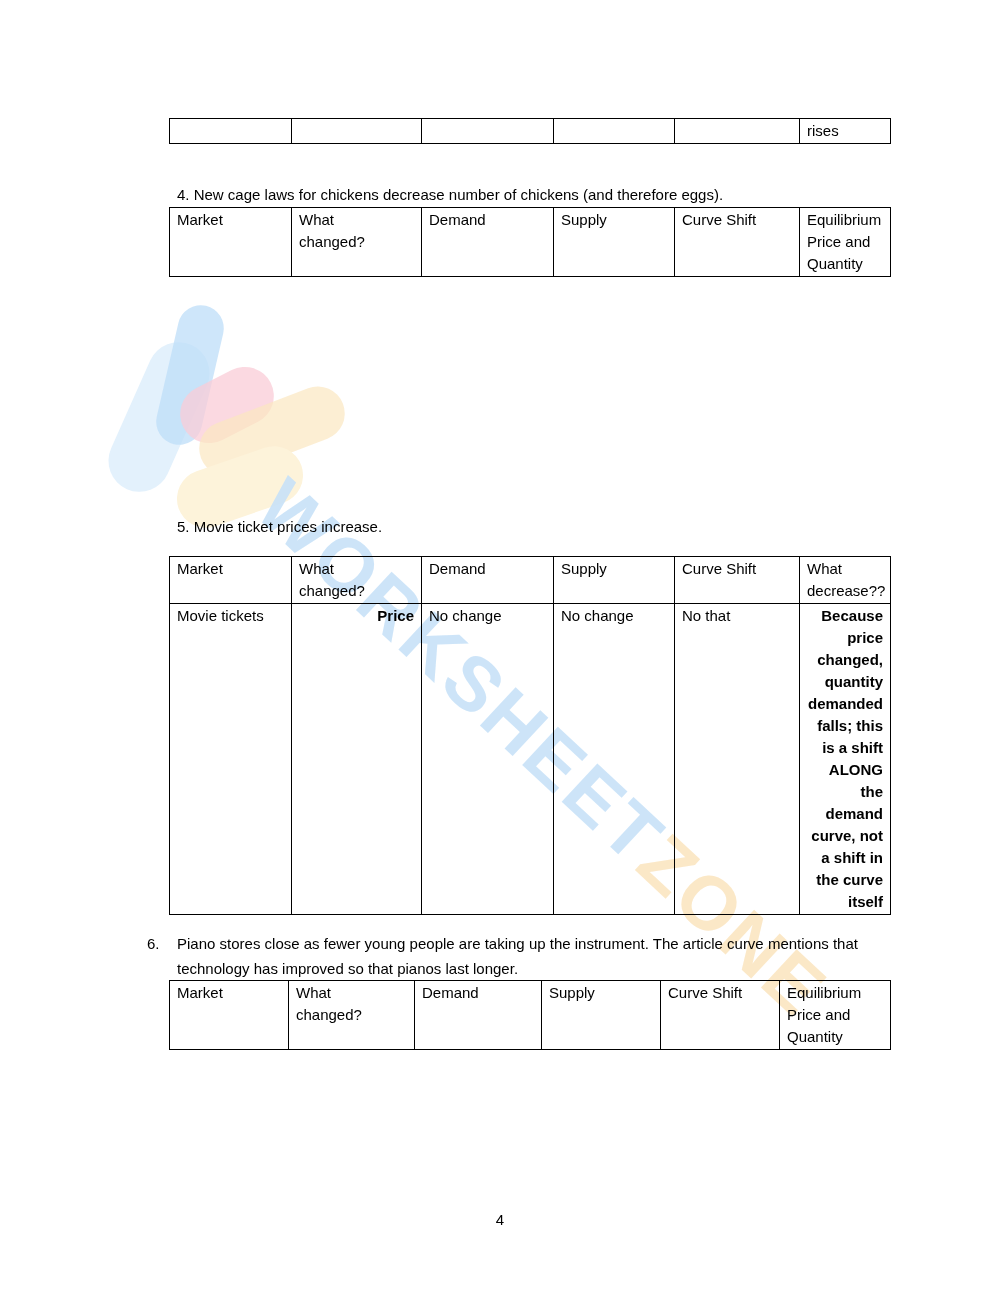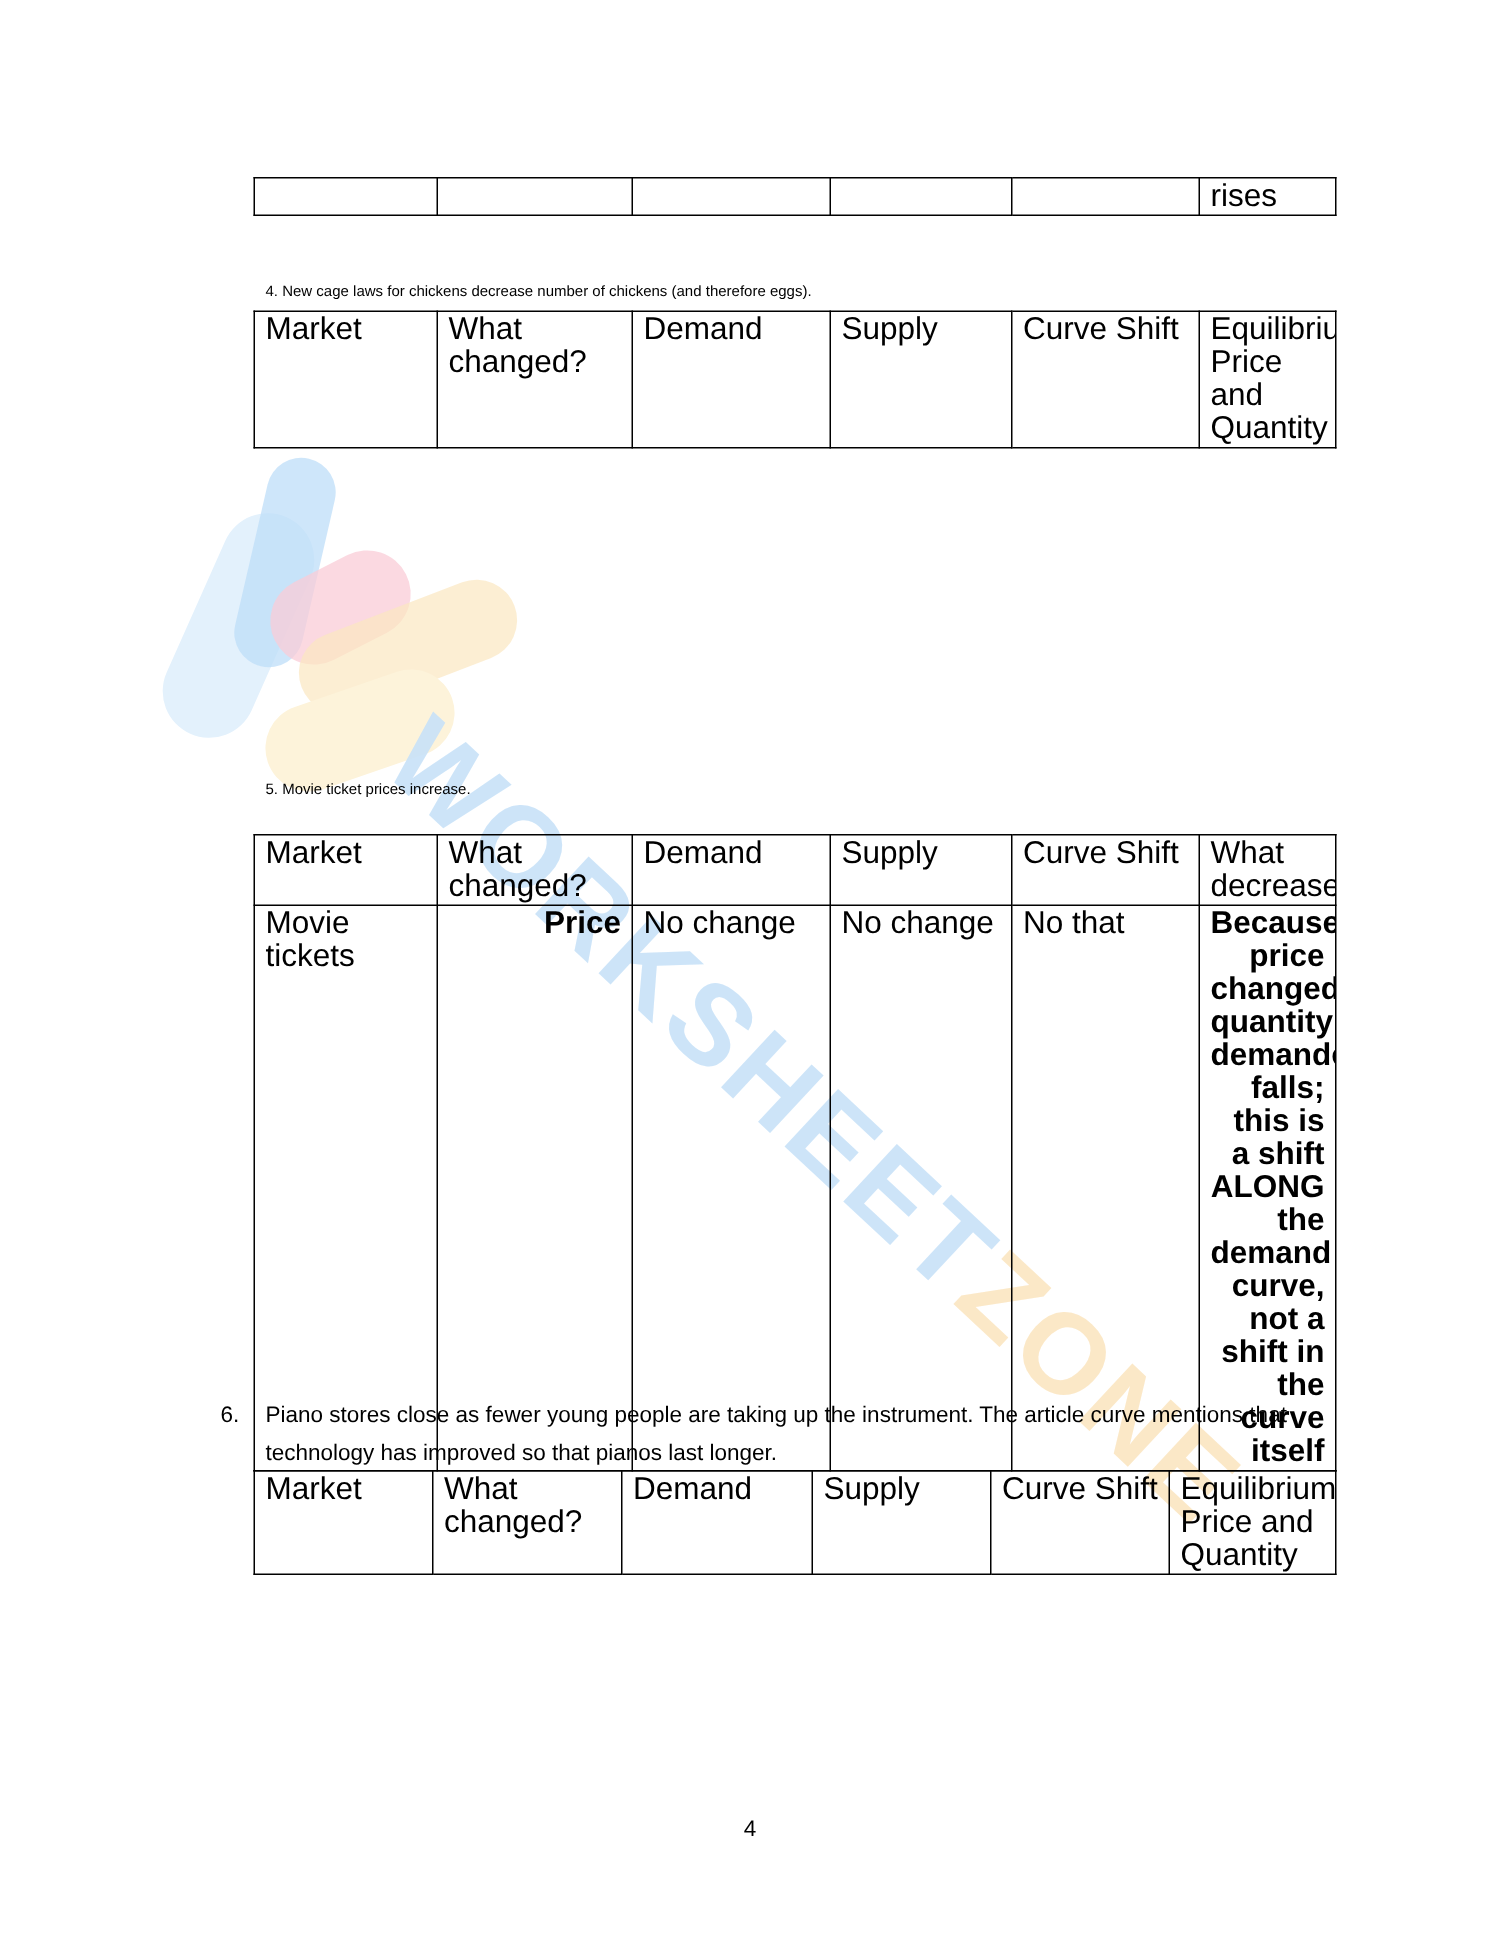--- a/index.html
+++ b/index.html
@@ -37,33 +37,33 @@
   }
 
   
   .content { position: absolute; inset: 0; z-index: 1; }
 
   .doc-table {
     position: absolute;
     border-collapse: collapse;
     table-layout: fixed;
     width: 721px;
-    font-size: 21px;
+    font-size: 15px;
     line-height: 22px;
   }
   .doc-table td {
     border: 1px solid #000000;
     vertical-align: top;
     padding: 1px 7px 1px 7px;
     overflow: hidden;
   }
   .bold { font-weight: bold; text-align: right; }
   .wrap-narrow { display: inline-block; max-width: 74px; }
 
-  .heading { position: absolute; font-size: 10px; line-height: 22px; }
+  .heading { position: absolute; font-size: 15px; line-height: 22px; }
 
   #q6-block { position: absolute; left: 147px; top: 931px; width: 735px; font-size: 15px; line-height: 25px; }
   #q6-block .q6-num { position: absolute; left: 0; top: 0; }
   #q6-block .q6-text { margin-left: 30px; width: 695px; }
 
   .page-number {
     position: absolute;
     left: 0; top: 1211px;
     width: 100%;
     text-align: center;

